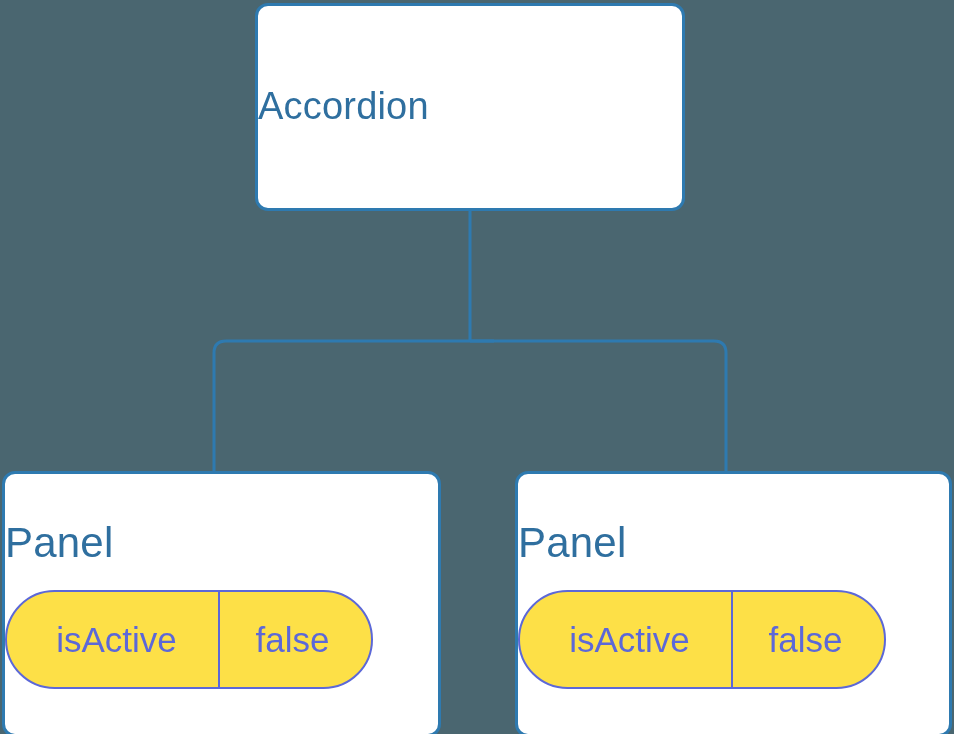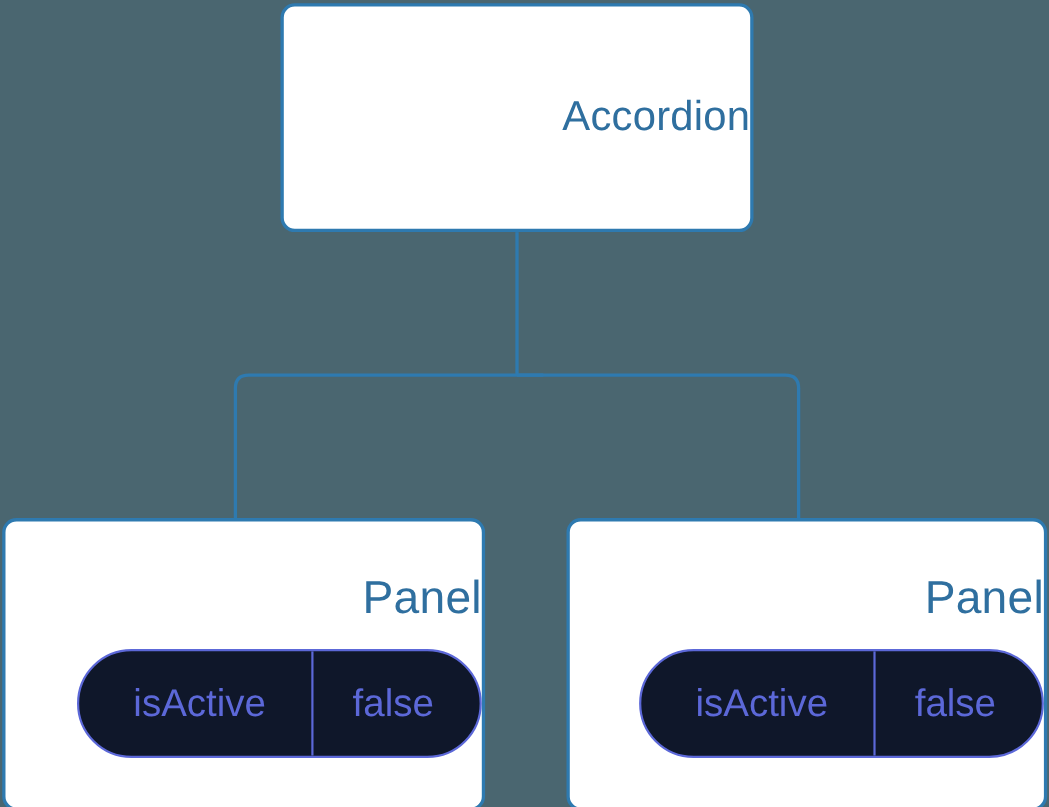--- a/index.html
+++ b/index.html
@@ -35,21 +35,21 @@
   
   .node {
     position: absolute;
     z-index: 2;
     background: #ffffff;
     border: 3px solid #2e7ab0;
     border-radius: 13px;
     box-sizing: border-box;
     display: flex;
     flex-direction: column;
-    align-items: flex-end;
+    align-items: flex-start;
   }
 
   .node-root {
     left: 255px;
     top: 3px;
     width: 430px;
     height: 208px;
     justify-content: center;
   }
 
@@ -77,21 +77,21 @@
 
   
   .prop-pill {
     margin-top: 24px;
     height: 99px;
     border: 2px solid #5c68d8;
     border-radius: 52px;
     box-sizing: border-box;
     display: flex;
     align-items: stretch;
-    background: #0f172a;
+    background: #fde047;
     overflow: hidden;
   }
   .node-panel-left  .prop-pill { width: 368px; }
   .node-panel-right .prop-pill { width: 368px; }
 
   .prop-key,
   .prop-value {
     display: flex;
     align-items: center;
     justify-content: center;

